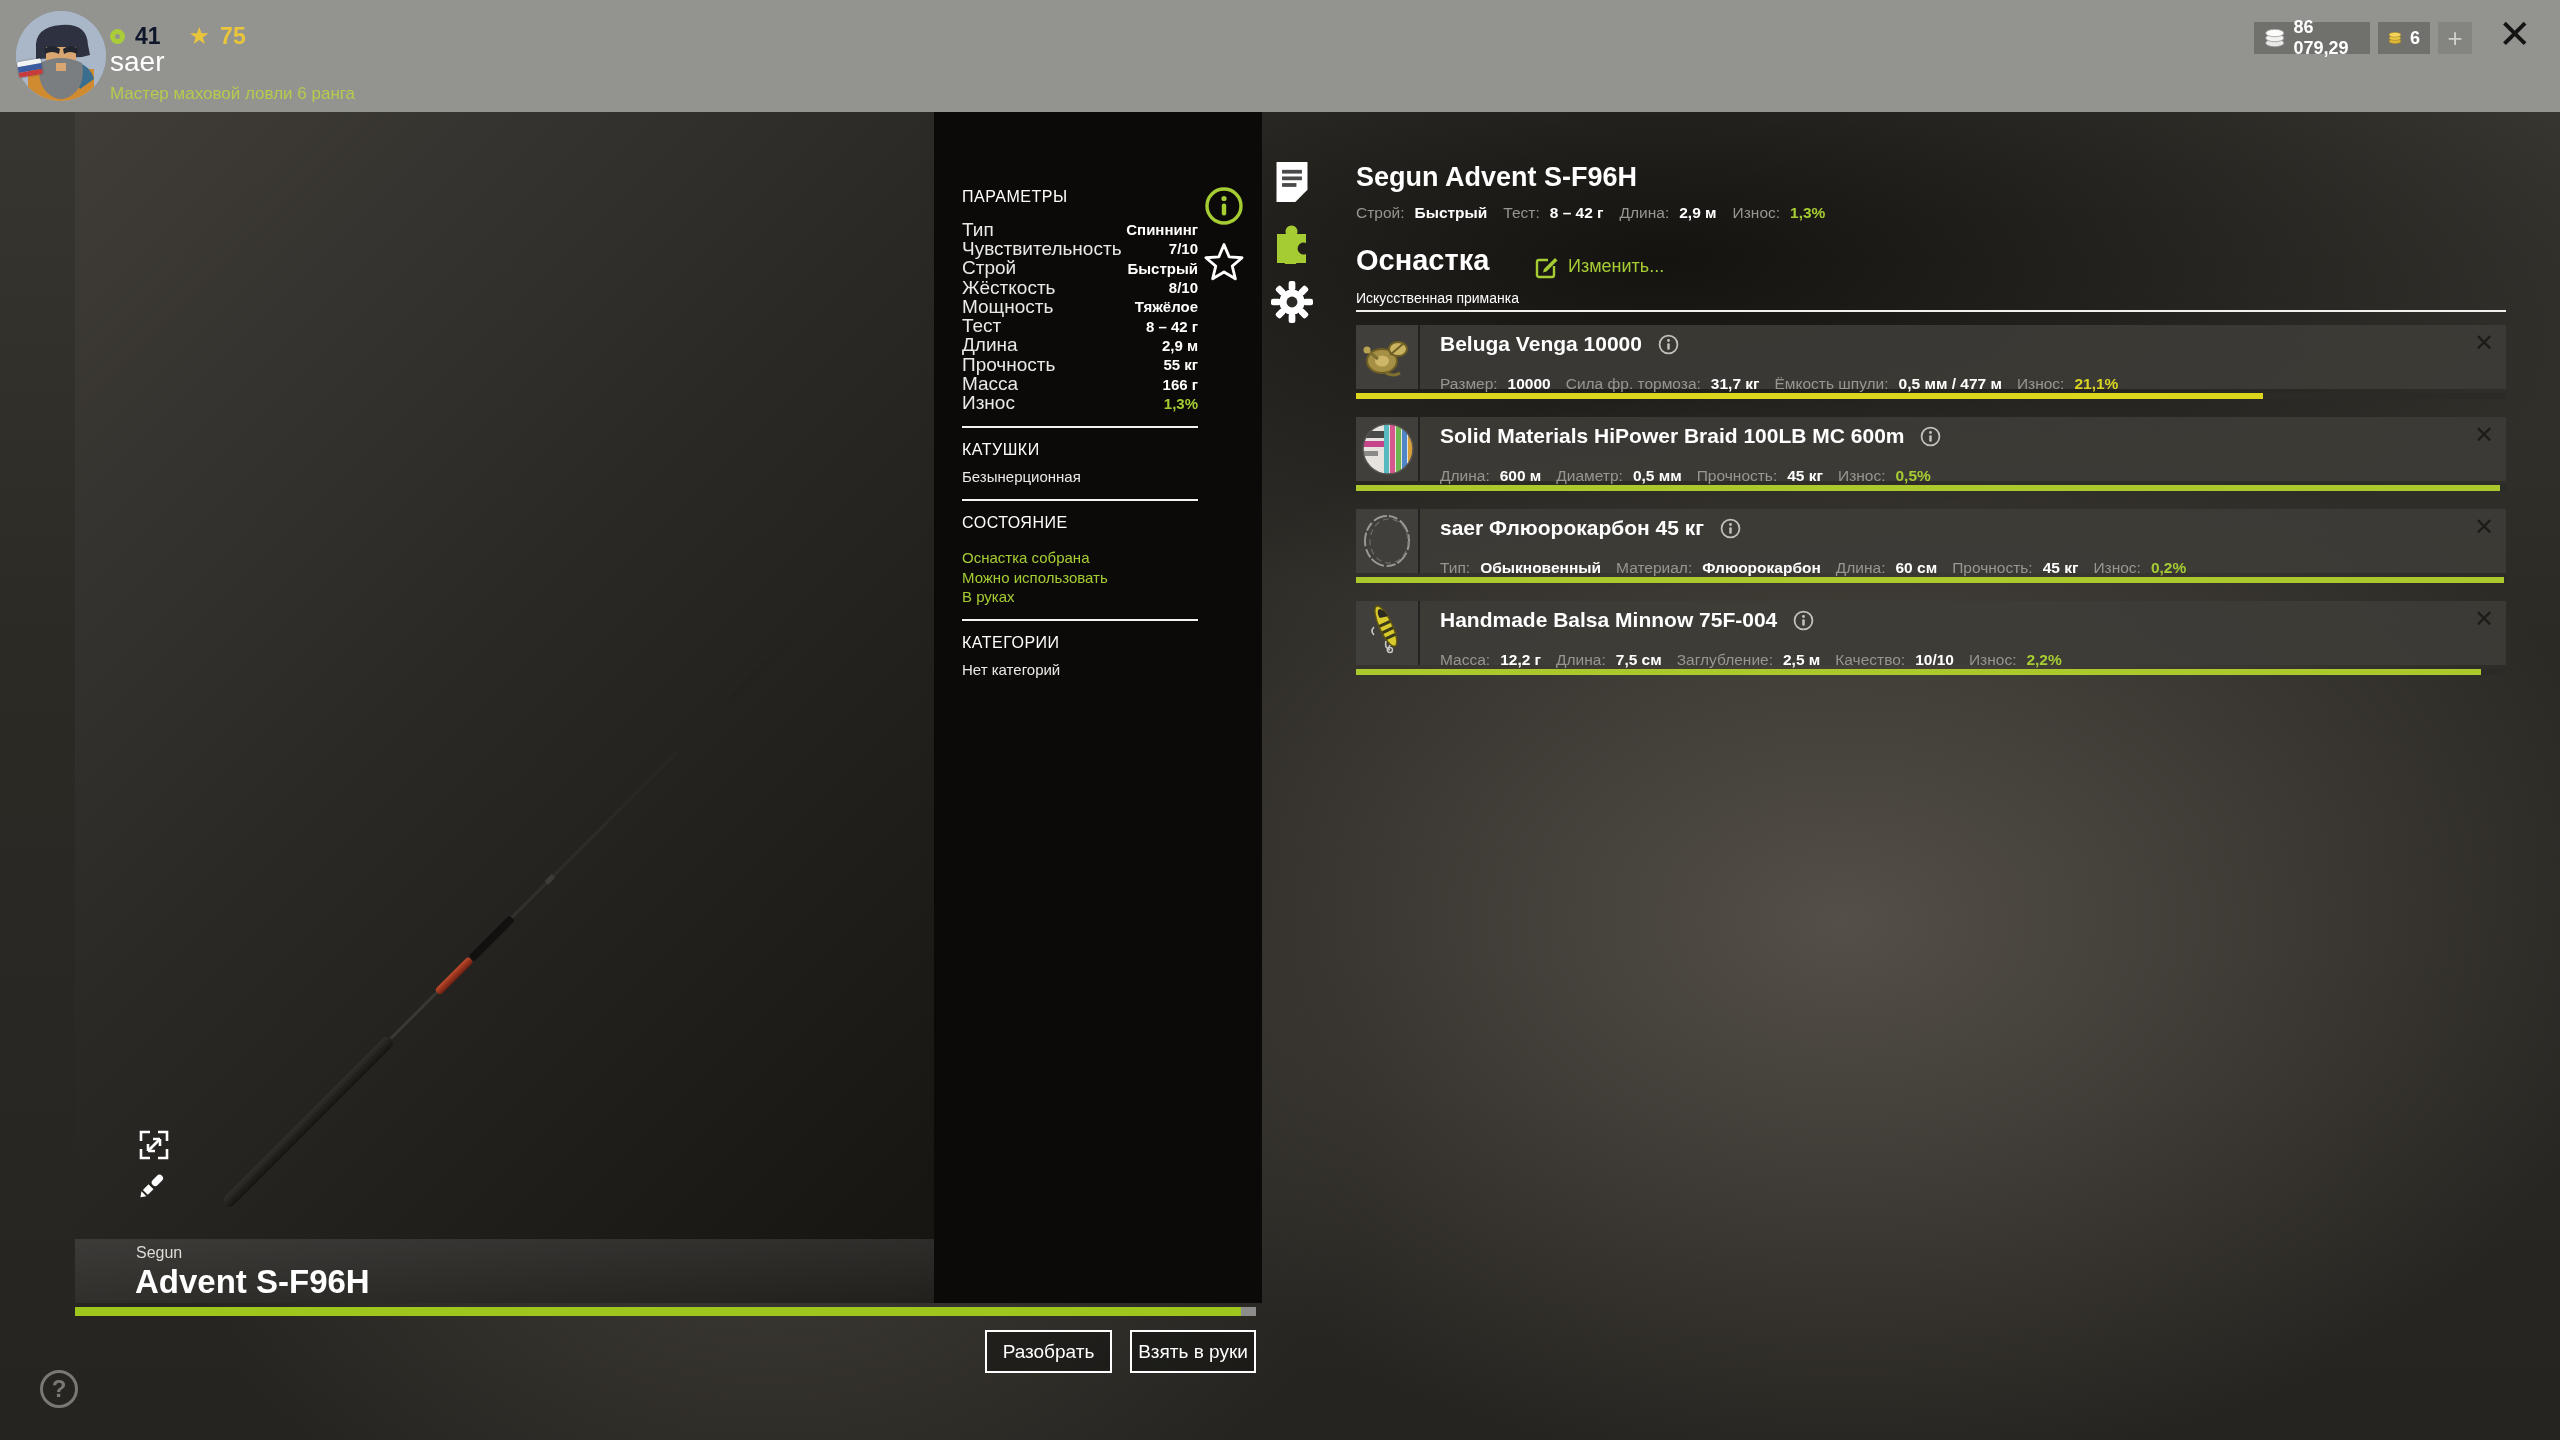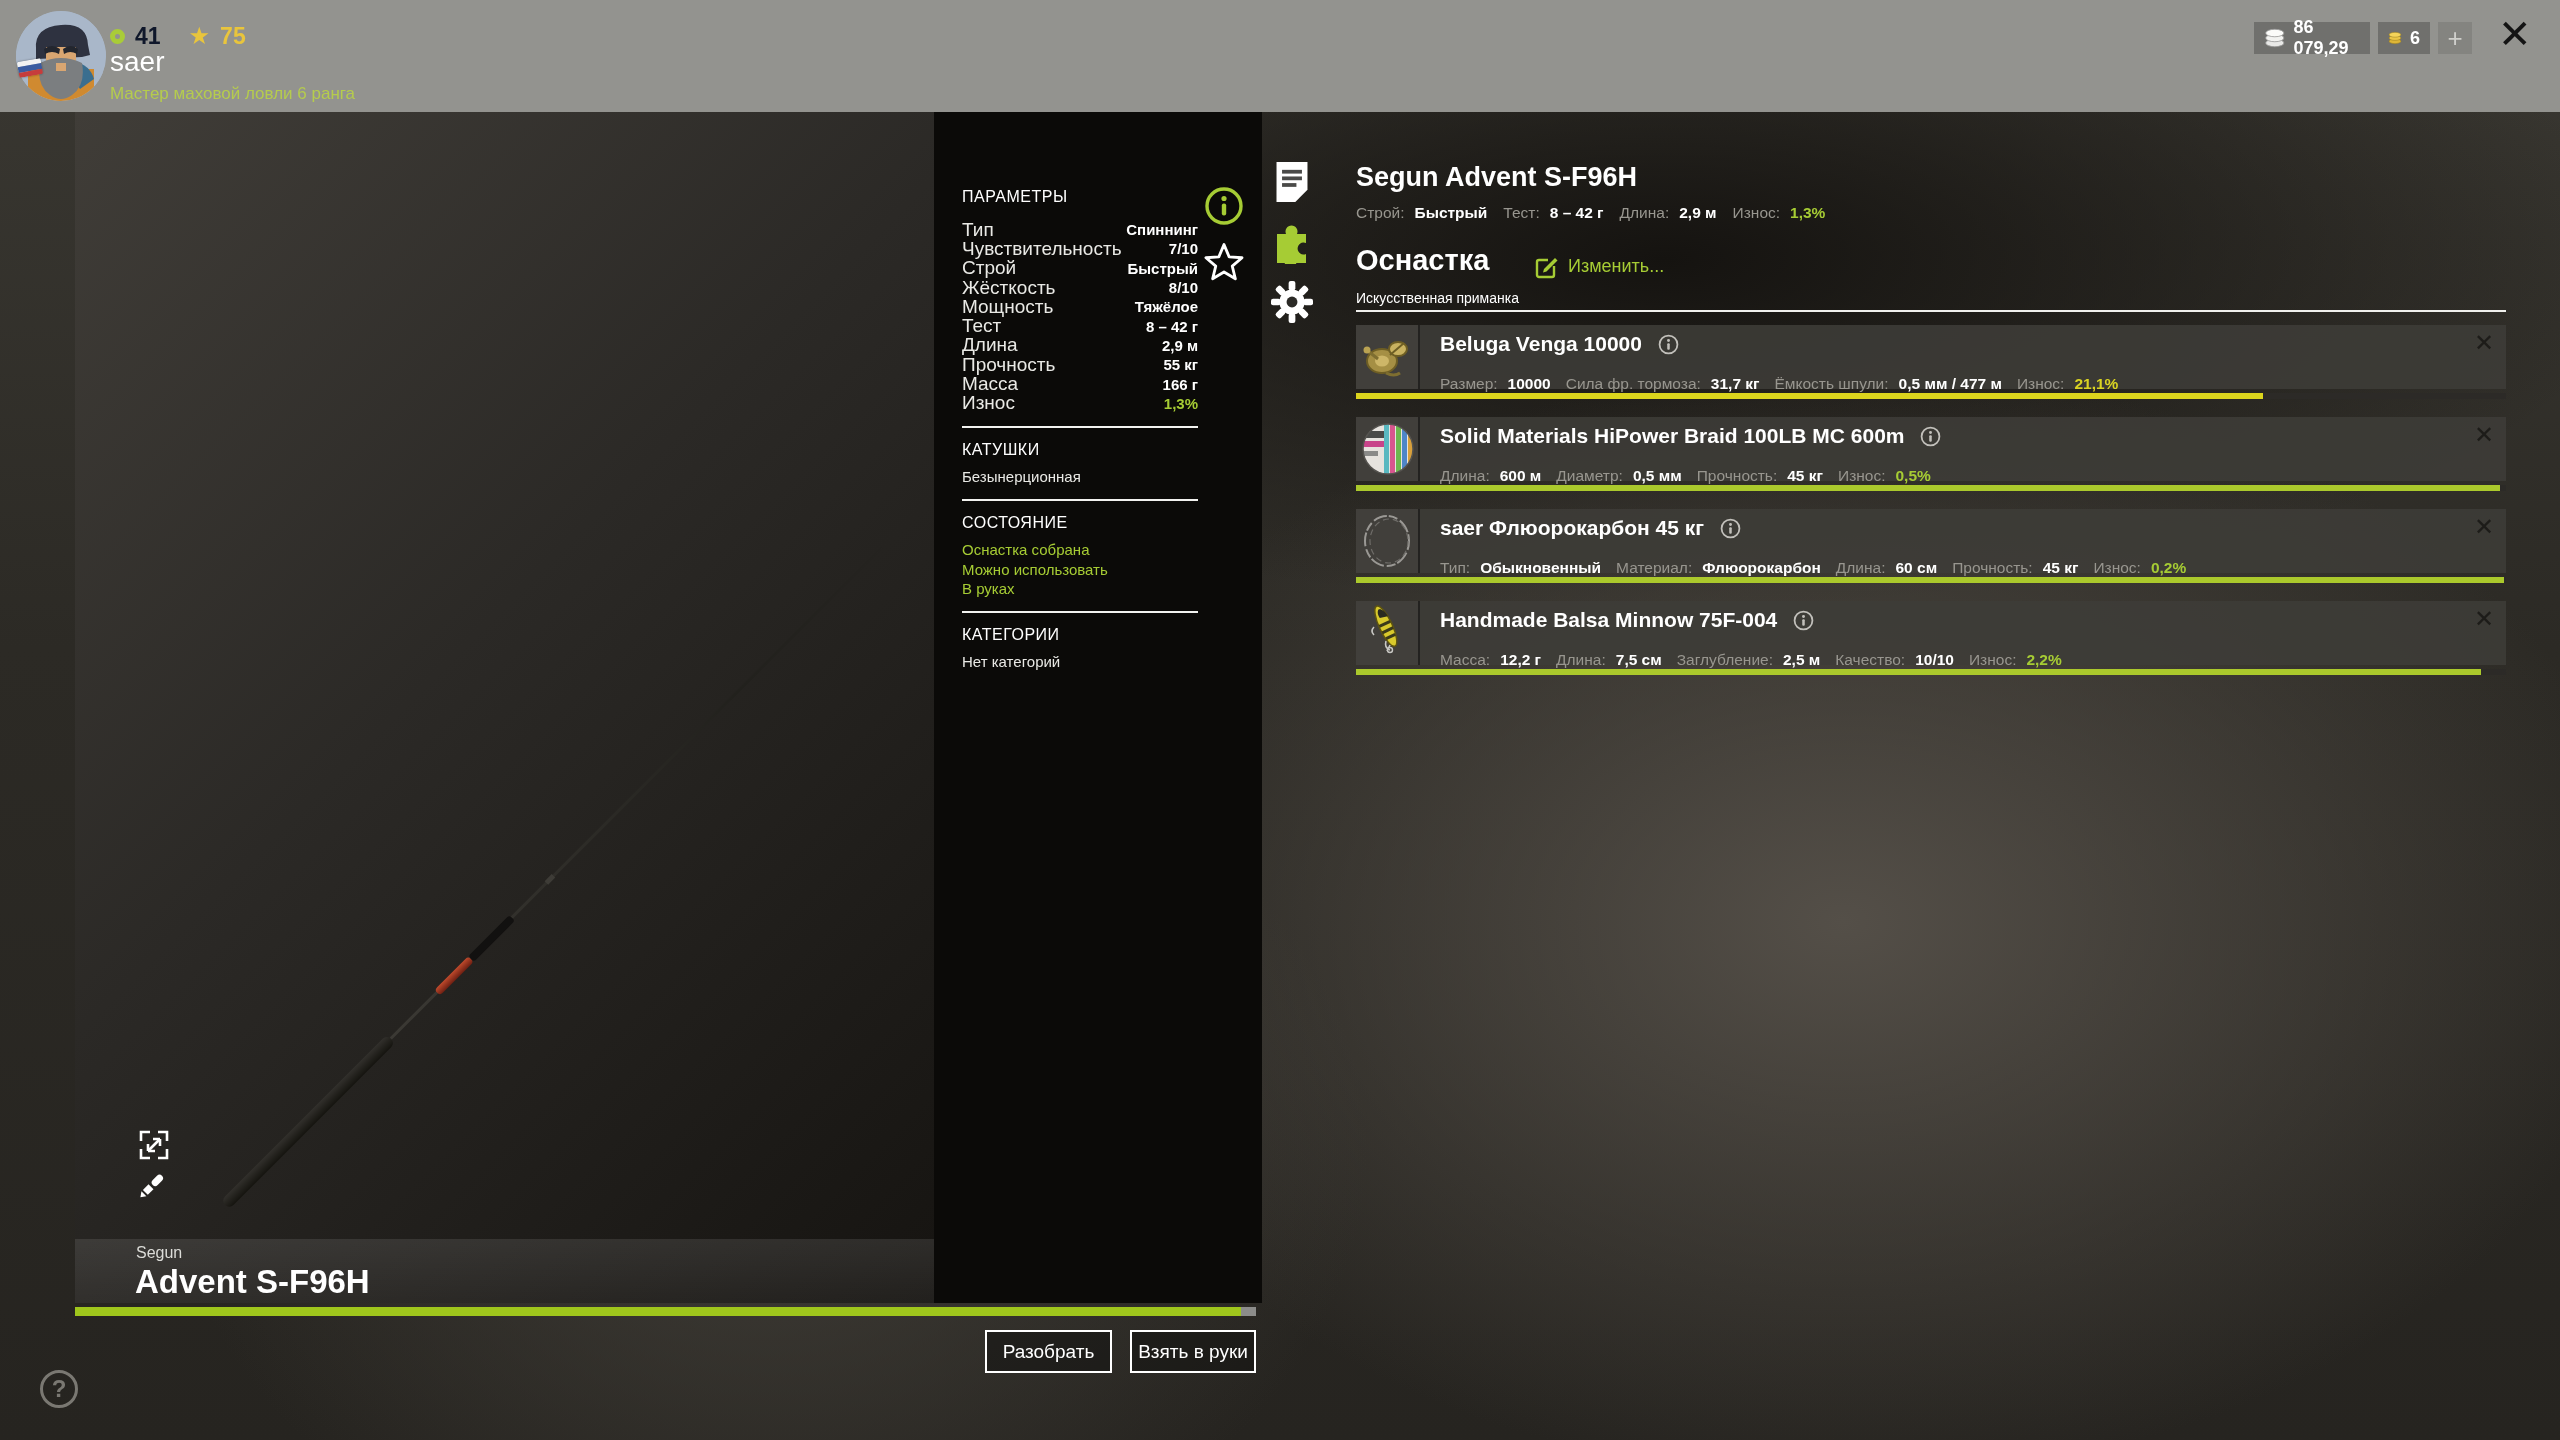--- a/index.html
+++ b/index.html
@@ -223,21 +223,21 @@
         </div>
         <div class="p-row">
           <span class="p-label">Износ</span>
           <span class="p-value hl">1,3%</span>
         </div>
       </div>
     <div class="p-div"></div>
     <div class="p-title" style="margin-bottom:8px">КАТУШКИ</div>
     <div class="p-line">Безынерционная</div>
     <div class="p-div"></div>
-    <div class="p-title" style="margin-bottom:8px">СОСТОЯНИЕ</div>
+    <div class="p-title" style="margin-bottom:16px">СОСТОЯНИЕ</div>
     <div id="state-lines">
         <div class="p-line green">Оснастка собрана</div>
         <div class="p-line green">Можно использовать</div>
         <div class="p-line green">В руках</div>
       </div>
     <div class="p-div"></div>
     <div class="p-title" style="margin-bottom:8px">КАТЕГОРИИ</div>
     <div class="p-line">Нет категорий</div>
     <div class="corner-ics">
       <svg class="info-big" width="40" height="40" viewBox="0 0 40 40">

